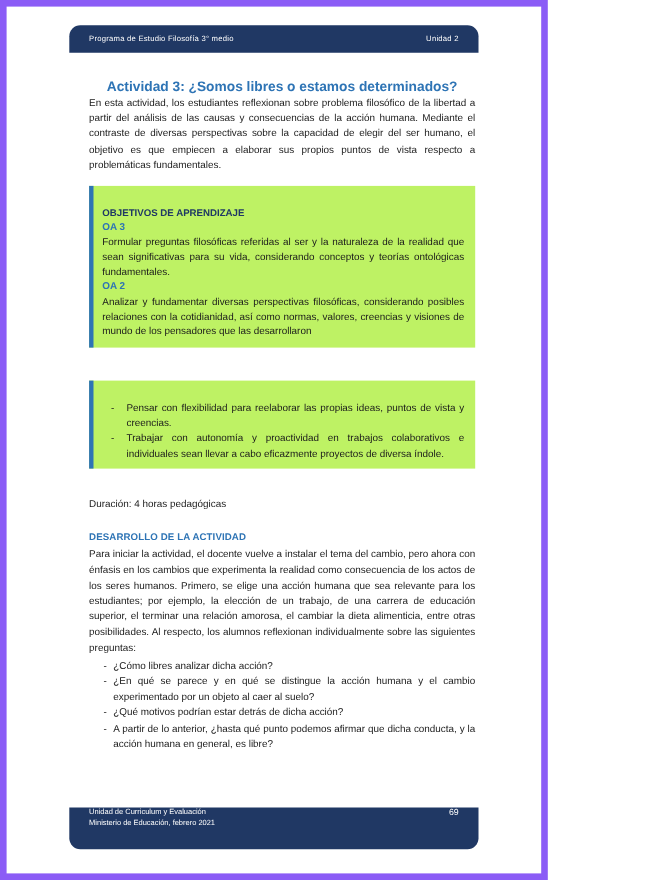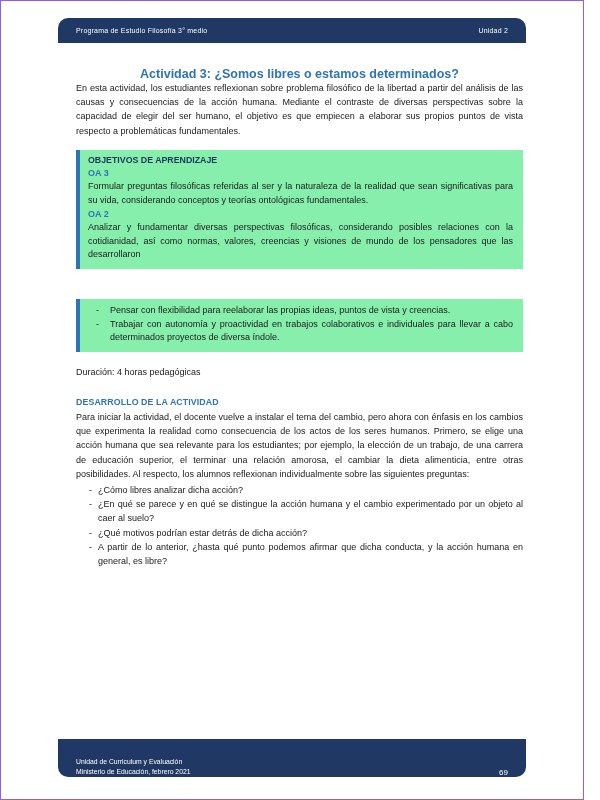--- a/index.html
+++ b/index.html
@@ -1,22 +1,22 @@
 <!DOCTYPE html>
 <html><head>
 <meta charset="utf-8">
 <style>
   * { box-sizing: border-box; }
   html, body { margin: 0; padding: 0; background: #ffffff; }
   .page {
     position: relative;
-    width: 584px;
+    width: 498px;
     height: 800px;
     background: #ffffff;
-    border: 1px solid #8b5cf6;
+    border: 6px solid #8b5cf6;
     font-family: "Liberation Sans", sans-serif;
     color: #1a1a1a;
     overflow: hidden;
   }
   
   .topbar {
     position: absolute;
     top: 17px; left: 57px; right: 57px;
     height: 25px;
     background: #203864;
@@ -46,53 +46,53 @@
   .sub-heading { margin: 14px 0 2px; }
   .body-text {
     margin: 0;
     font-size: 9px;
     line-height: 14.2px;
     text-align: justify;
   }
   
   .blue-box {
     margin-top: 12px;
-    background: #86efac;
+    background: #bef264;
     border-left: 4px solid #2E74B5;
-    padding: 5px 10px 7px 8px;
+    padding: 19px 10px 7px 8px;
   }
   .box-heading {
     font-size: 8.8px;
     font-weight: bold;
     color: #1F3864;
     margin-bottom: 2px;
   }
   .box-heading.bright { color: #2E74B5; }
   .oa-code { font-size: 9px; font-weight: bold; color: #2E74B5; line-height: 13.6px; }
   .box-text { font-size: 9px; line-height: 13.6px; text-align: justify; }
   .actitudes { margin-top: 30px; }
   .bullet-row { display: flex; }
   .blue-box .bullet-row { padding-left: 8px; }
   .dash { flex: 0 0 14px; font-size: 9px; line-height: 13.6px; }
   .bullet-text { flex: 1; }
-  .duracion { margin-top: 13px; text-align: left; }
+  .duracion { margin-top: 25px; text-align: left; }
   
   .q-list { margin-top: 2px; }
   .q-row { display: flex; padding-left: 13px; }
   .q-row .dash { flex: 0 0 9px; line-height: 14.2px; }
   .q-text { flex: 1; font-size: 9px; line-height: 14.2px; text-align: justify; }
   
   .bottombar {
     position: absolute;
     left: 57px; right: 57px; bottom: 22px;
     height: 38px;
     background: #203864;
     border-radius: 0 0 10px 10px;
     display: flex;
-    align-items: flex-end;
+    align-items: flex-start;
     justify-content: space-between;
     padding: 0 18px;
     color: #ffffff;
   }
   .footer-left div { font-size: 6.8px; line-height: 10px; }
   .footer-page { font-size: 8px; }
 </style>
 </head>
 <body>
 
@@ -126,21 +126,21 @@
 
     <div class="blue-box actitudes">
 
       <div class="bullet-row">
         <span class="dash">-</span>
         <div class="box-text bullet-text">Pensar con flexibilidad para reelaborar las propias ideas, puntos de vista y creencias.</div>
       </div>
 
       <div class="bullet-row">
         <span class="dash">-</span>
-        <div class="box-text bullet-text">Trabajar con autonomía y proactividad en trabajos colaborativos e individuales para llevar a cabo determinados proyectos de diversa índole.</div>
+        <div class="box-text bullet-text">Trabajar con autonomía y proactividad en trabajos colaborativos e individuales sean llevar a cabo eficazmente proyectos de diversa índole.</div>
       </div>
     </div>
 
     <p class="body-text duracion">Duración: 4 horas pedagógicas</p>
 
     <h2 class="section-heading">DESARROLLO DE LA ACTIVIDAD</h2>
 
     <p class="body-text">Para iniciar la actividad, el docente vuelve a instalar el tema del cambio, pero ahora con énfasis en los cambios que experimenta la realidad como consecuencia de los actos de los seres humanos. Primero, se elige una acción humana que sea relevante para los estudiantes; por ejemplo, la elección de un trabajo, de una carrera de educación superior, el terminar una relación amorosa, el cambiar la dieta alimenticia, entre otras posibilidades. Al respecto, los alumnos reflexionan individualmente sobre las siguientes preguntas:</p>
 
     <div class="q-list">

